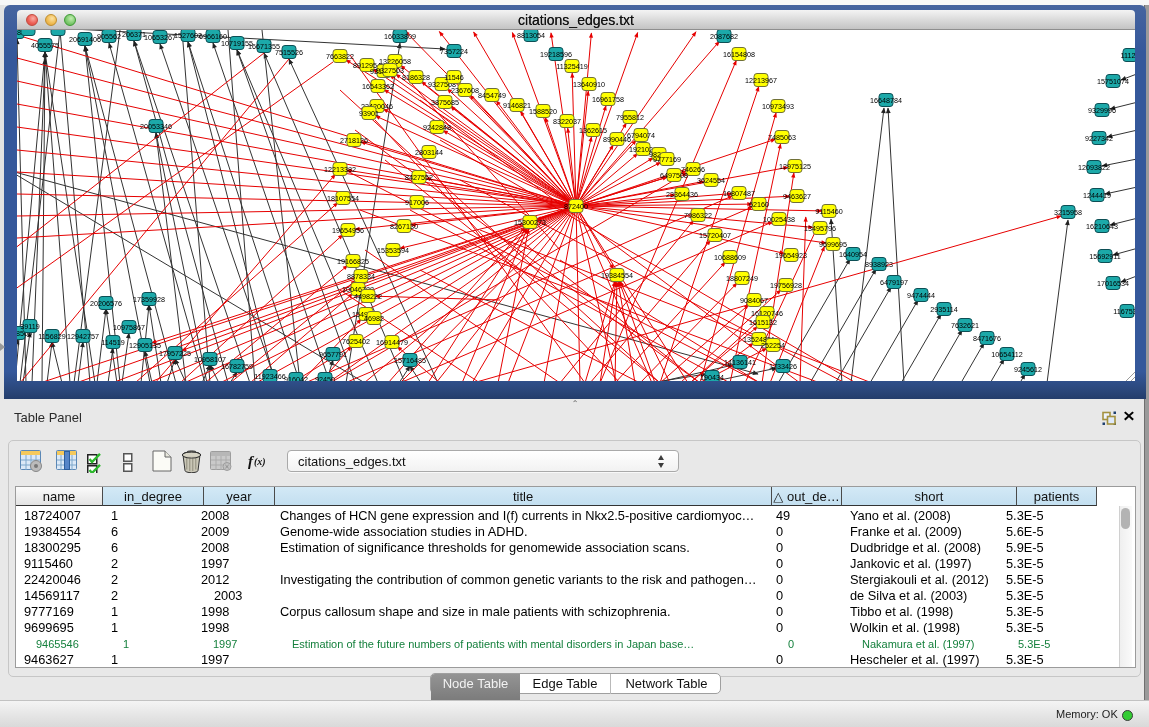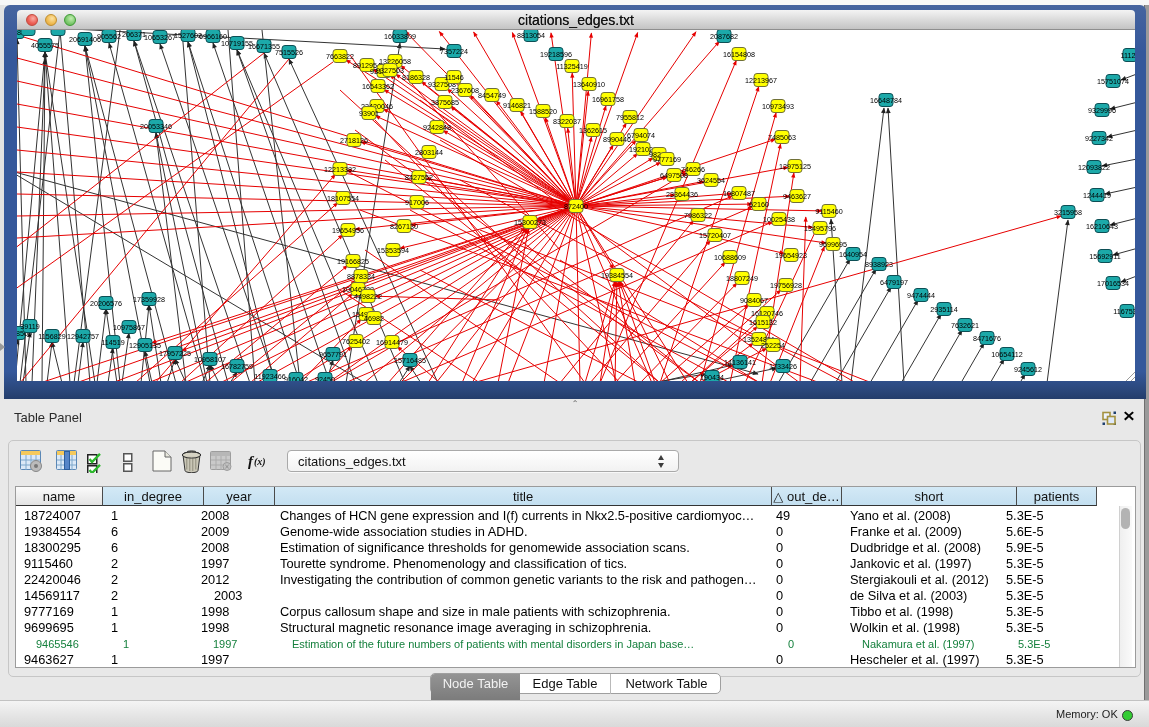--- a/index.html
+++ b/index.html
@@ -917,21 +917,20 @@
       <span class="abs" style="left:185px">2008</span>
       <span class="abs" style="left:264px">Estimation of significance thresholds for genomewide association scans.</span>
       <span class="abs" style="left:760px">0</span>
       <span class="abs" style="left:834px">Dudbridge et al. (2008)</span>
       <span class="abs" style="left:990px">5.9E-5</span>
     </div>
     <div class="abs" style="left:0;top:69px;width:1100px;height:16px;font-size:12.8px;line-height:16px;color:#000;white-space:nowrap">
       <span class="abs" style="left:8px">9115460</span>
       <span class="abs" style="left:95px">2</span>
       <span class="abs" style="left:185px">1997</span>
-      <span class="abs" style="left:264px">Tourette syndrome. Phenomenology and classification of tics.</span>
       <span class="abs" style="left:760px">0</span>
       <span class="abs" style="left:834px">Jankovic et al. (1997)</span>
       <span class="abs" style="left:990px">5.3E-5</span>
     </div>
     <div class="abs" style="left:0;top:85px;width:1100px;height:16px;font-size:12.8px;line-height:16px;color:#000;white-space:nowrap">
       <span class="abs" style="left:8px">22420046</span>
       <span class="abs" style="left:95px">2</span>
       <span class="abs" style="left:185px">2012</span>
       <span class="abs" style="left:264px">Investigating the contribution of common genetic variants to the risk and pathogen…</span>
       <span class="abs" style="left:760px">0</span>
@@ -952,21 +951,20 @@
       <span class="abs" style="left:185px">1998</span>
       <span class="abs" style="left:264px">Corpus callosum shape and size in male patients with schizophrenia.</span>
       <span class="abs" style="left:760px">0</span>
       <span class="abs" style="left:834px">Tibbo et al. (1998)</span>
       <span class="abs" style="left:990px">5.3E-5</span>
     </div>
     <div class="abs" style="left:0;top:133px;width:1100px;height:16px;font-size:12.8px;line-height:16px;color:#000;white-space:nowrap">
       <span class="abs" style="left:8px">9699695</span>
       <span class="abs" style="left:95px">1</span>
       <span class="abs" style="left:185px">1998</span>
-      <span class="abs" style="left:264px">Structural magnetic resonance image averaging in schizophrenia.</span>
       <span class="abs" style="left:760px">0</span>
       <span class="abs" style="left:834px">Wolkin et al. (1998)</span>
       <span class="abs" style="left:990px">5.3E-5</span>
     </div>
     <div class="abs" style="left:12px;top:149px;width:1100px;height:16px;font-size:11px;line-height:16px;color:#15803d;white-space:nowrap">
       <span class="abs" style="left:8px">9465546</span>
       <span class="abs" style="left:95px">1</span>
       <span class="abs" style="left:185px">1997</span>
       <span class="abs" style="left:264px">Estimation of the future numbers of patients with mental disorders in Japan base…</span>
       <span class="abs" style="left:760px">0</span>

